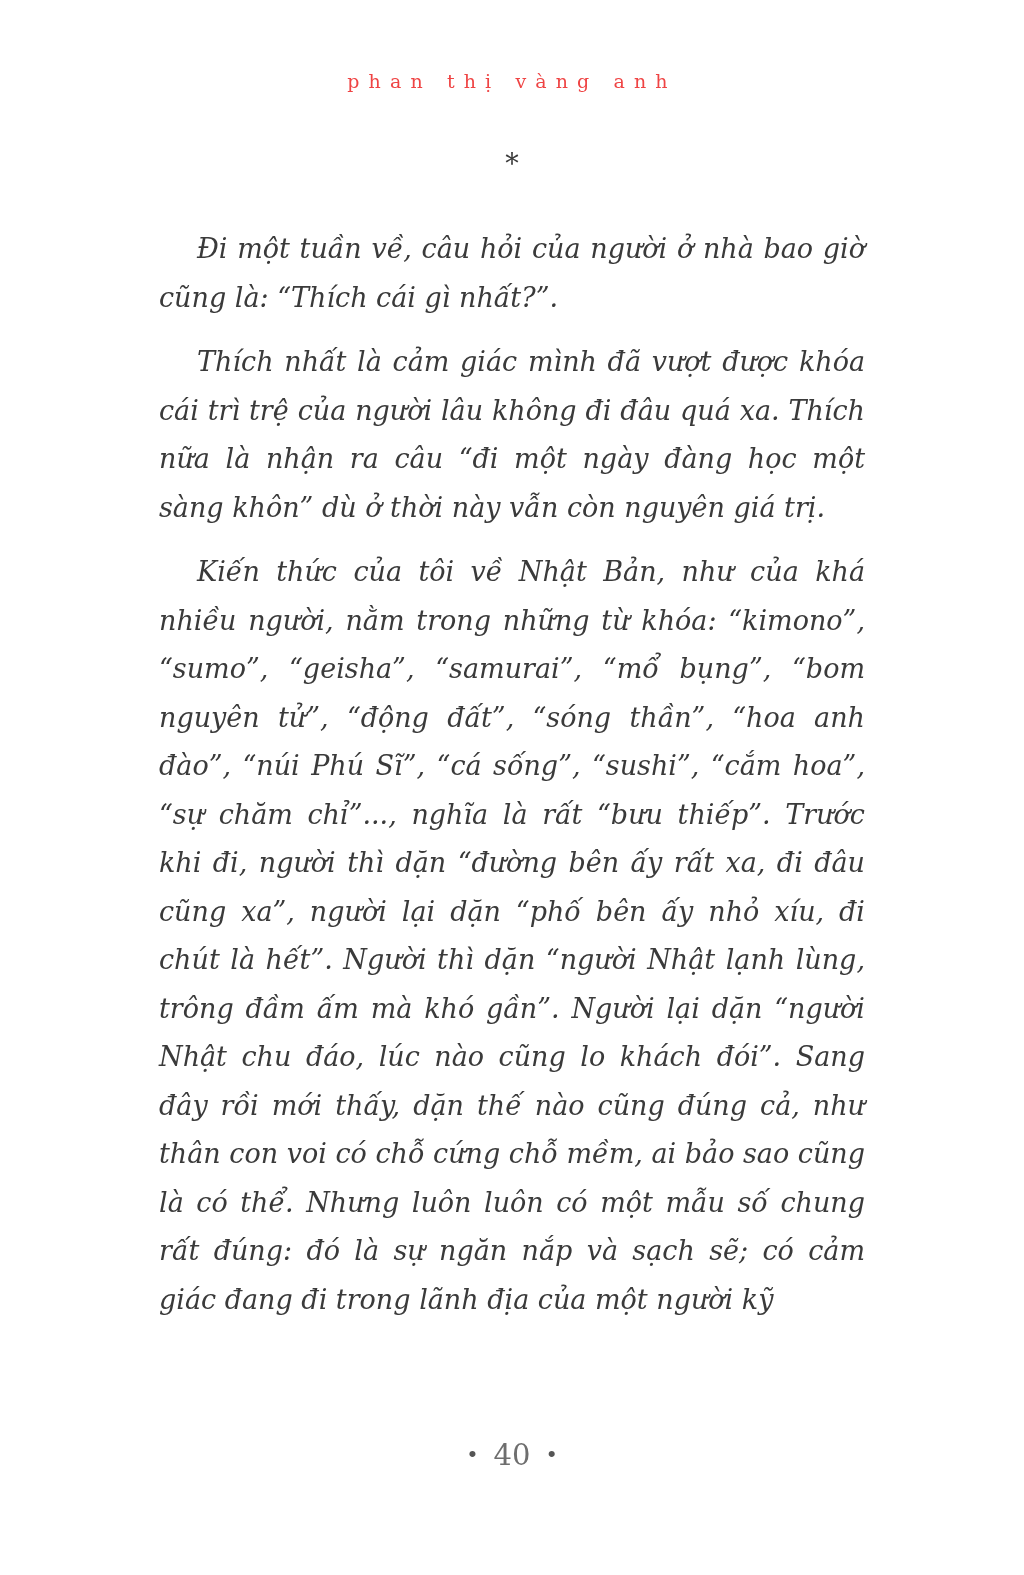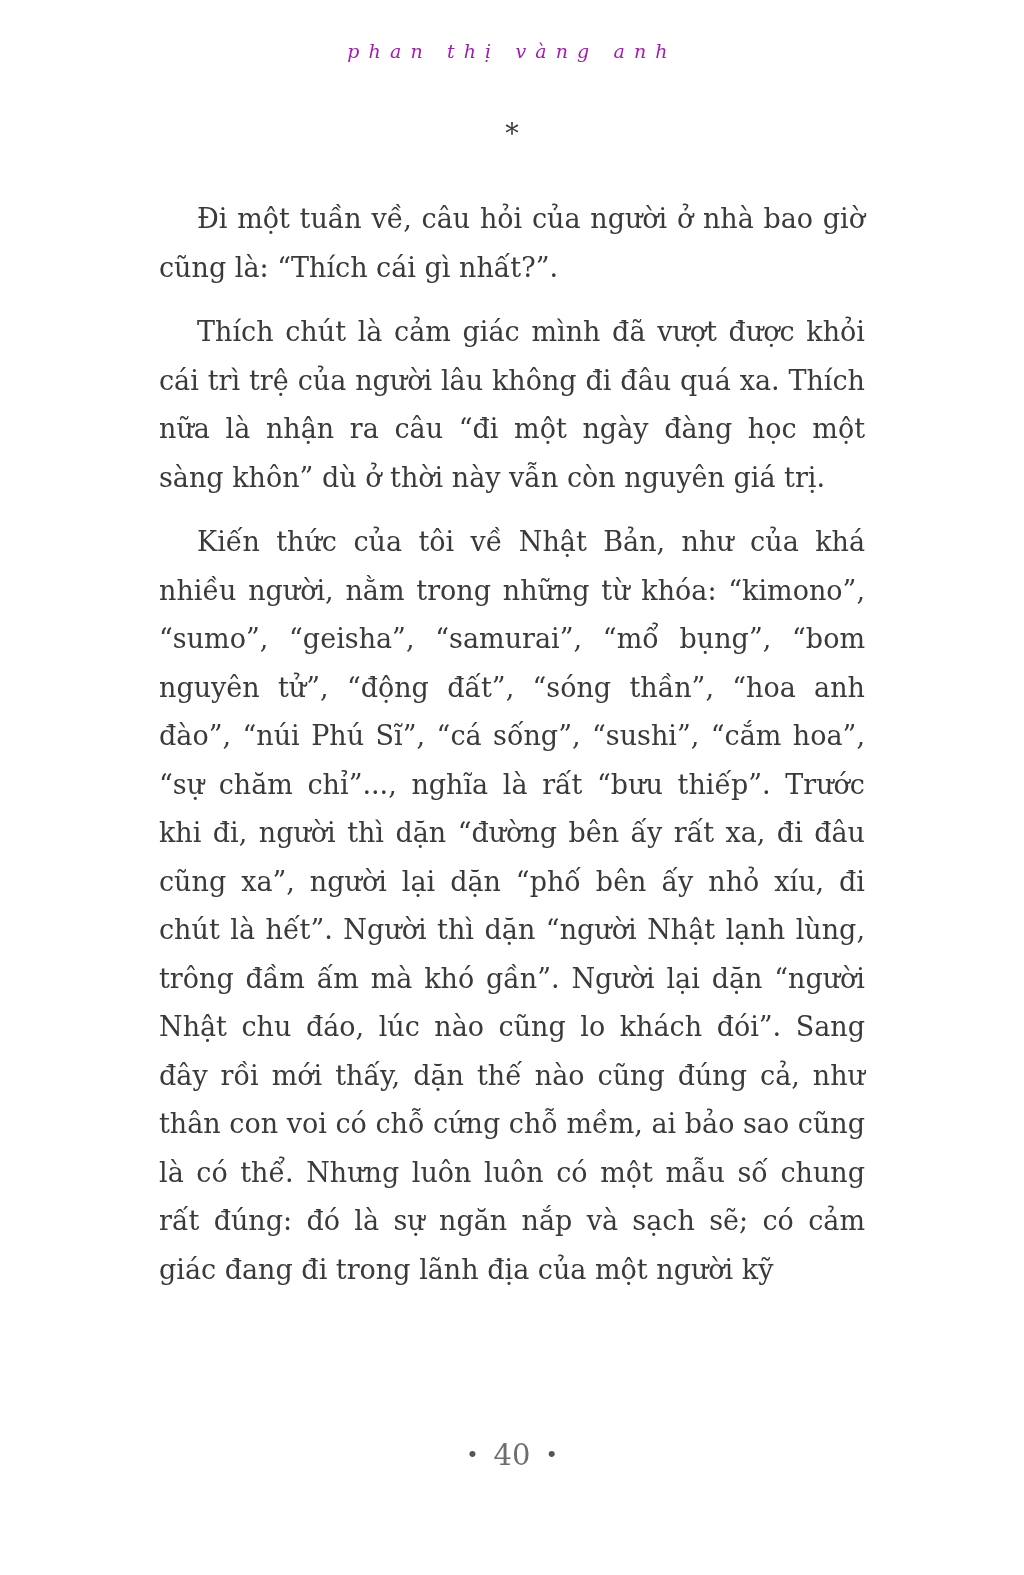--- a/index.html
+++ b/index.html
@@ -11,38 +11,38 @@
     font-family: "DejaVu Serif", "Liberation Serif", serif;
     color: #3a3a3a;
     position: relative;
     overflow: hidden;
   }
   .column {
     width: 706px;
     margin: 0 auto;
   }
   .running-head {
-    padding-top: 40px;
+    padding-top: 70px;
     text-align: center;
-    font-style: italic;
     font-size: 19px;
     letter-spacing: 0.48em;
-    color: #a21caf;
+    color: #ef4444;
   }
   .separator {
     margin-top: 56px;
     text-align: center;
     font-size: 27px;
     color: #3a3a3a;
   }
   .body-text {
     margin-top: 46px;
     font-size: 27px;
     line-height: 48.5px;
     text-align: justify;
+    font-style: italic;
   }
   .body-text p {
     margin: 0 0 16px 0;
     text-indent: 38px;
   }
   .page-number {
     position: absolute;
     left: 0;
     right: 0;
     top: 1438px;
@@ -62,21 +62,21 @@
 </head>
 <body>
 
 <div class="column">
   <div class="running-head">phan thị vàng anh</div>
 
   <div class="separator">*</div>
 
   <div class="body-text">
     <p>Đi một tuần về, câu hỏi của người ở nhà bao giờ cũng là: “Thích cái gì nhất?”.</p>
-    <p>Thích chút là cảm giác mình đã vượt được khỏi cái trì trệ của người lâu không đi đâu quá xa. Thích nữa là nhận ra câu “đi một ngày đàng học một sàng khôn” dù ở thời này vẫn còn nguyên giá trị.</p>
+    <p>Thích nhất là cảm giác mình đã vượt được khóa cái trì trệ của người lâu không đi đâu quá xa. Thích nữa là nhận ra câu “đi một ngày đàng học một sàng khôn” dù ở thời này vẫn còn nguyên giá trị.</p>
     <p>Kiến thức của tôi về Nhật Bản, như của khá nhiều người, nằm trong những từ khóa: “kimono”, “sumo”, “geisha”, “samurai”, “mổ bụng”, “bom nguyên tử”, “động đất”, “sóng thần”, “hoa anh đào”, “núi Phú Sĩ”, “cá sống”, “sushi”, “cắm hoa”, “sự chăm chỉ”..., nghĩa là rất “bưu thiếp”. Trước khi đi, người thì dặn “đường bên ấy rất xa, đi đâu cũng xa”, người lại dặn “phố bên ấy nhỏ xíu, đi chút là hết”. Người thì dặn “người Nhật lạnh lùng, trông đầm ấm mà khó gần”. Người lại dặn “người Nhật chu đáo, lúc nào cũng lo khách đói”. Sang đây rồi mới thấy, dặn thế nào cũng đúng cả, như thân con voi có chỗ cứng chỗ mềm, ai bảo sao cũng là có thể. Nhưng luôn luôn có một mẫu số chung rất đúng: đó là sự ngăn nắp và sạch sẽ; có cảm giác đang đi trong lãnh địa của một người kỹ</p>
   </div>
 </div>
 
 <div class="page-number">
   <span class="dot">•</span>
   <span class="num">40</span>
   <span class="dot">•</span>
 </div>
 

